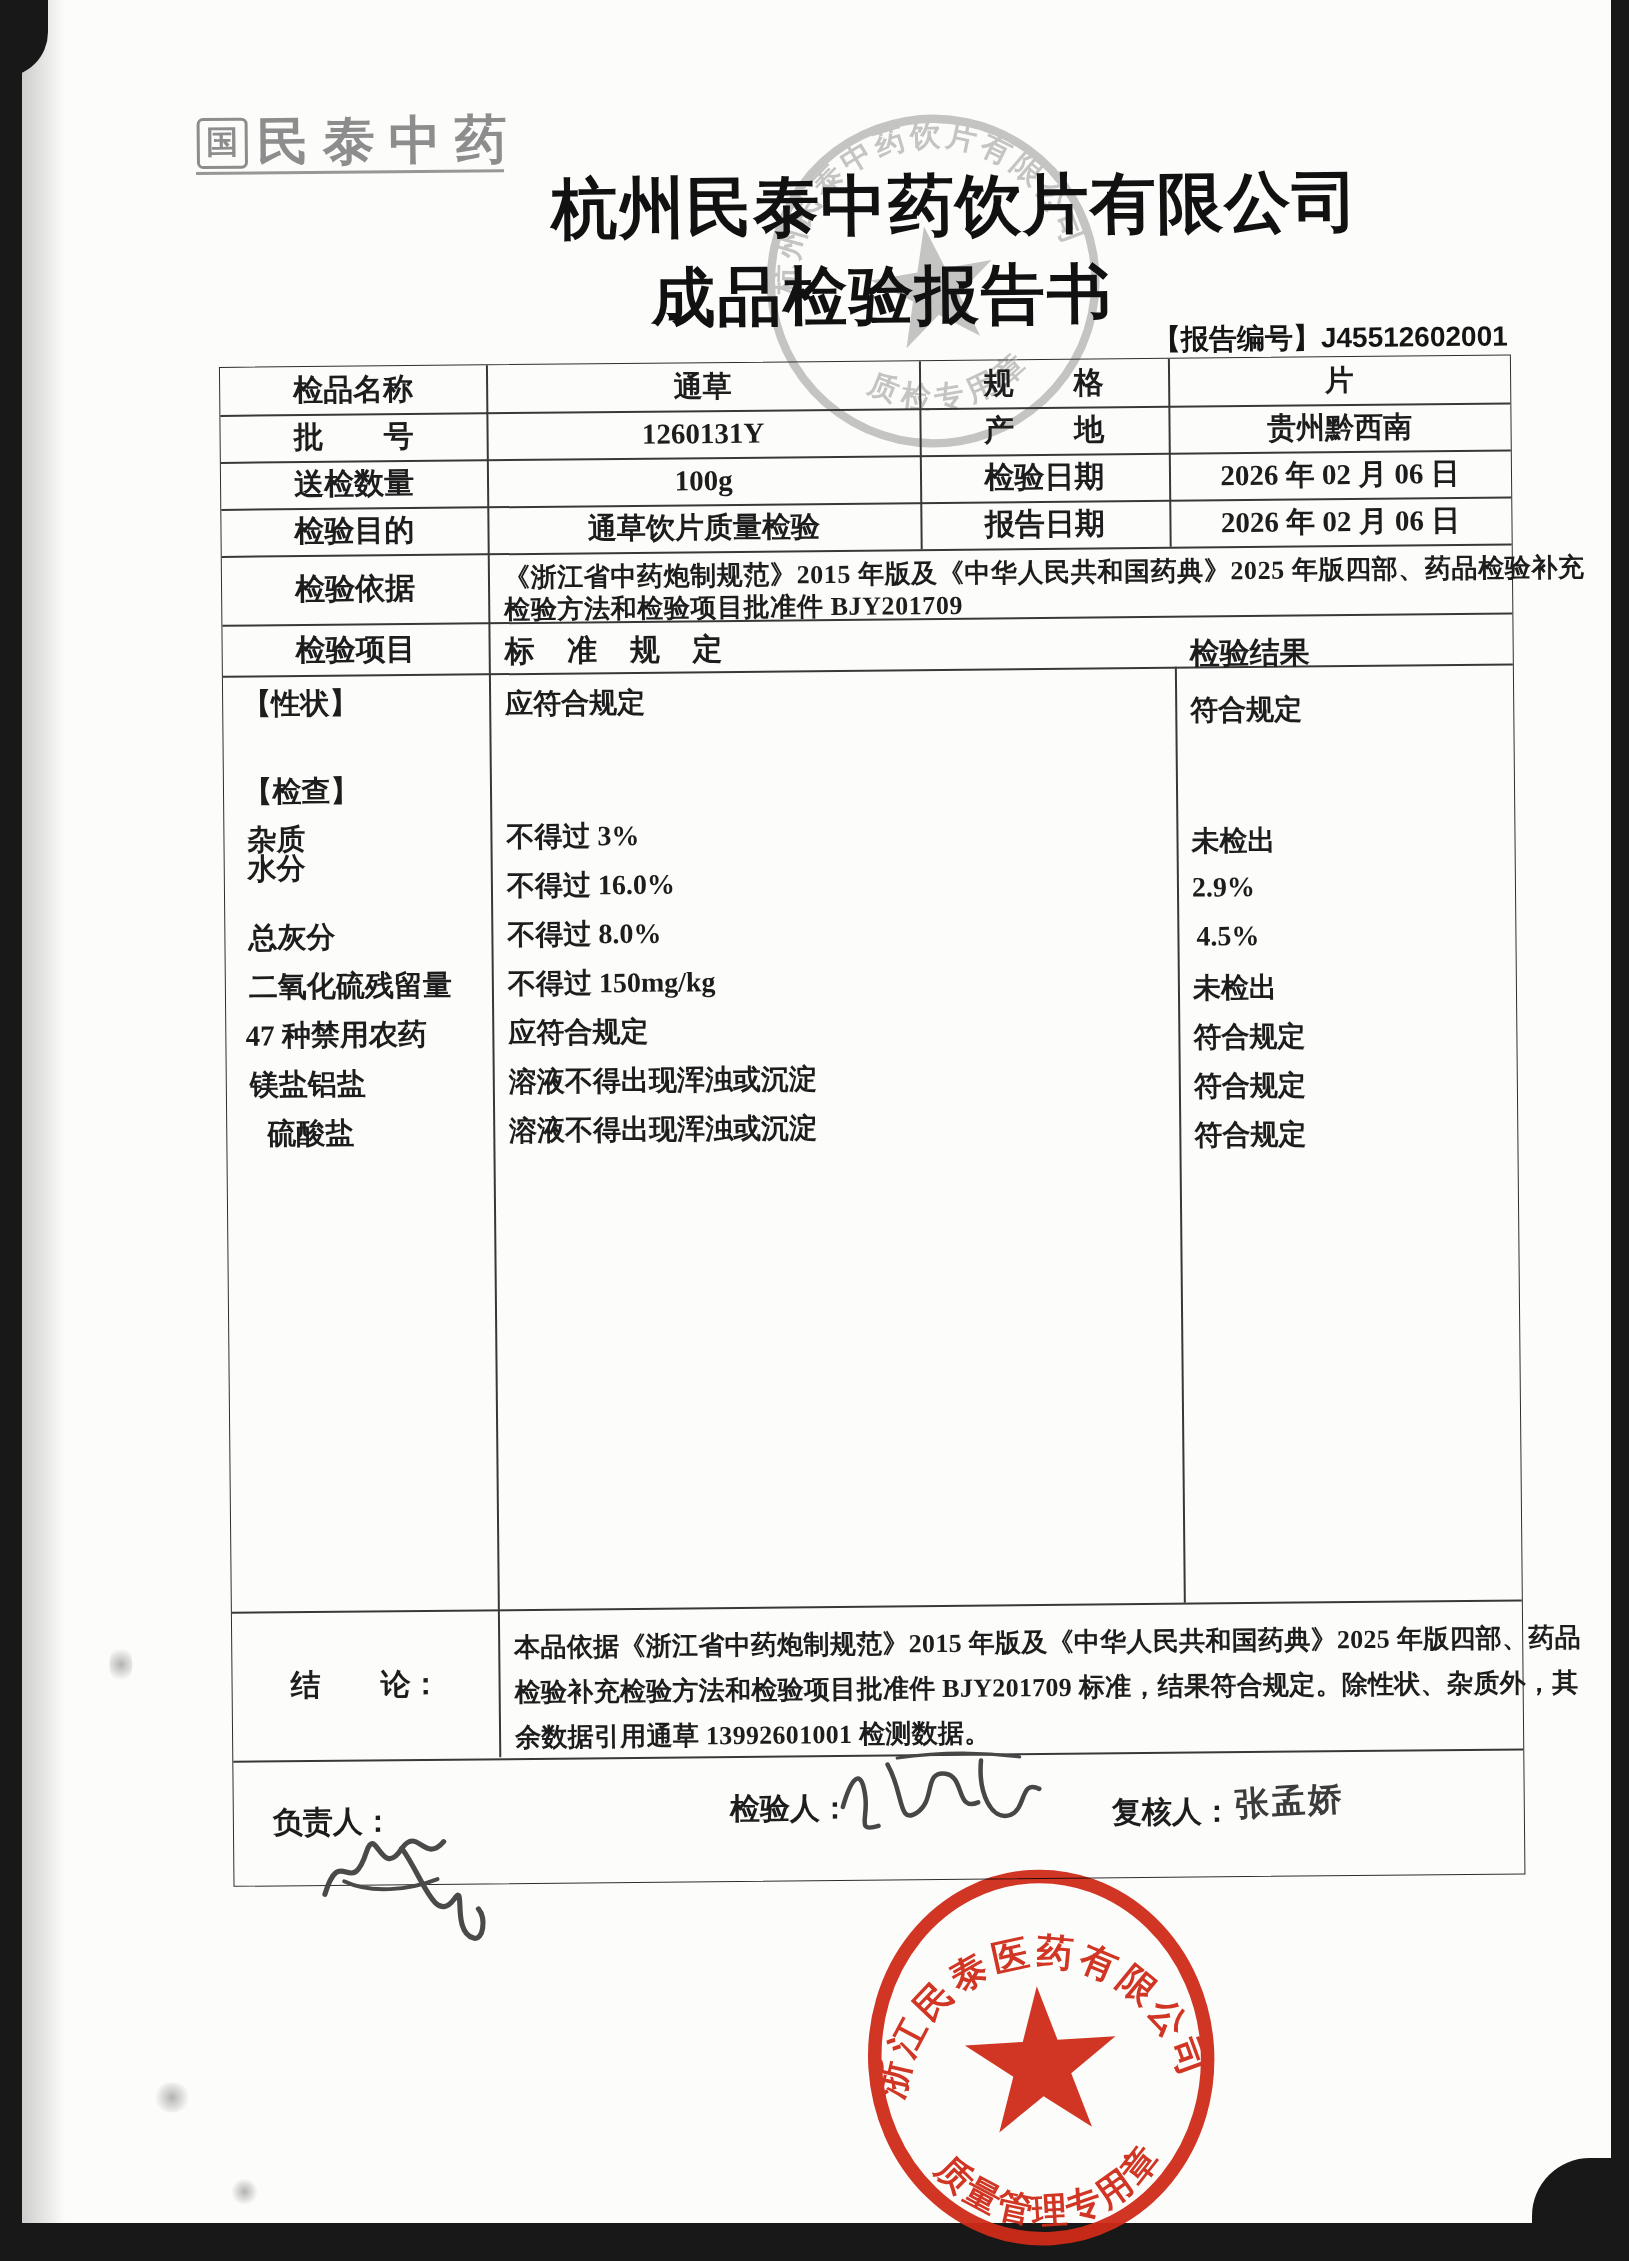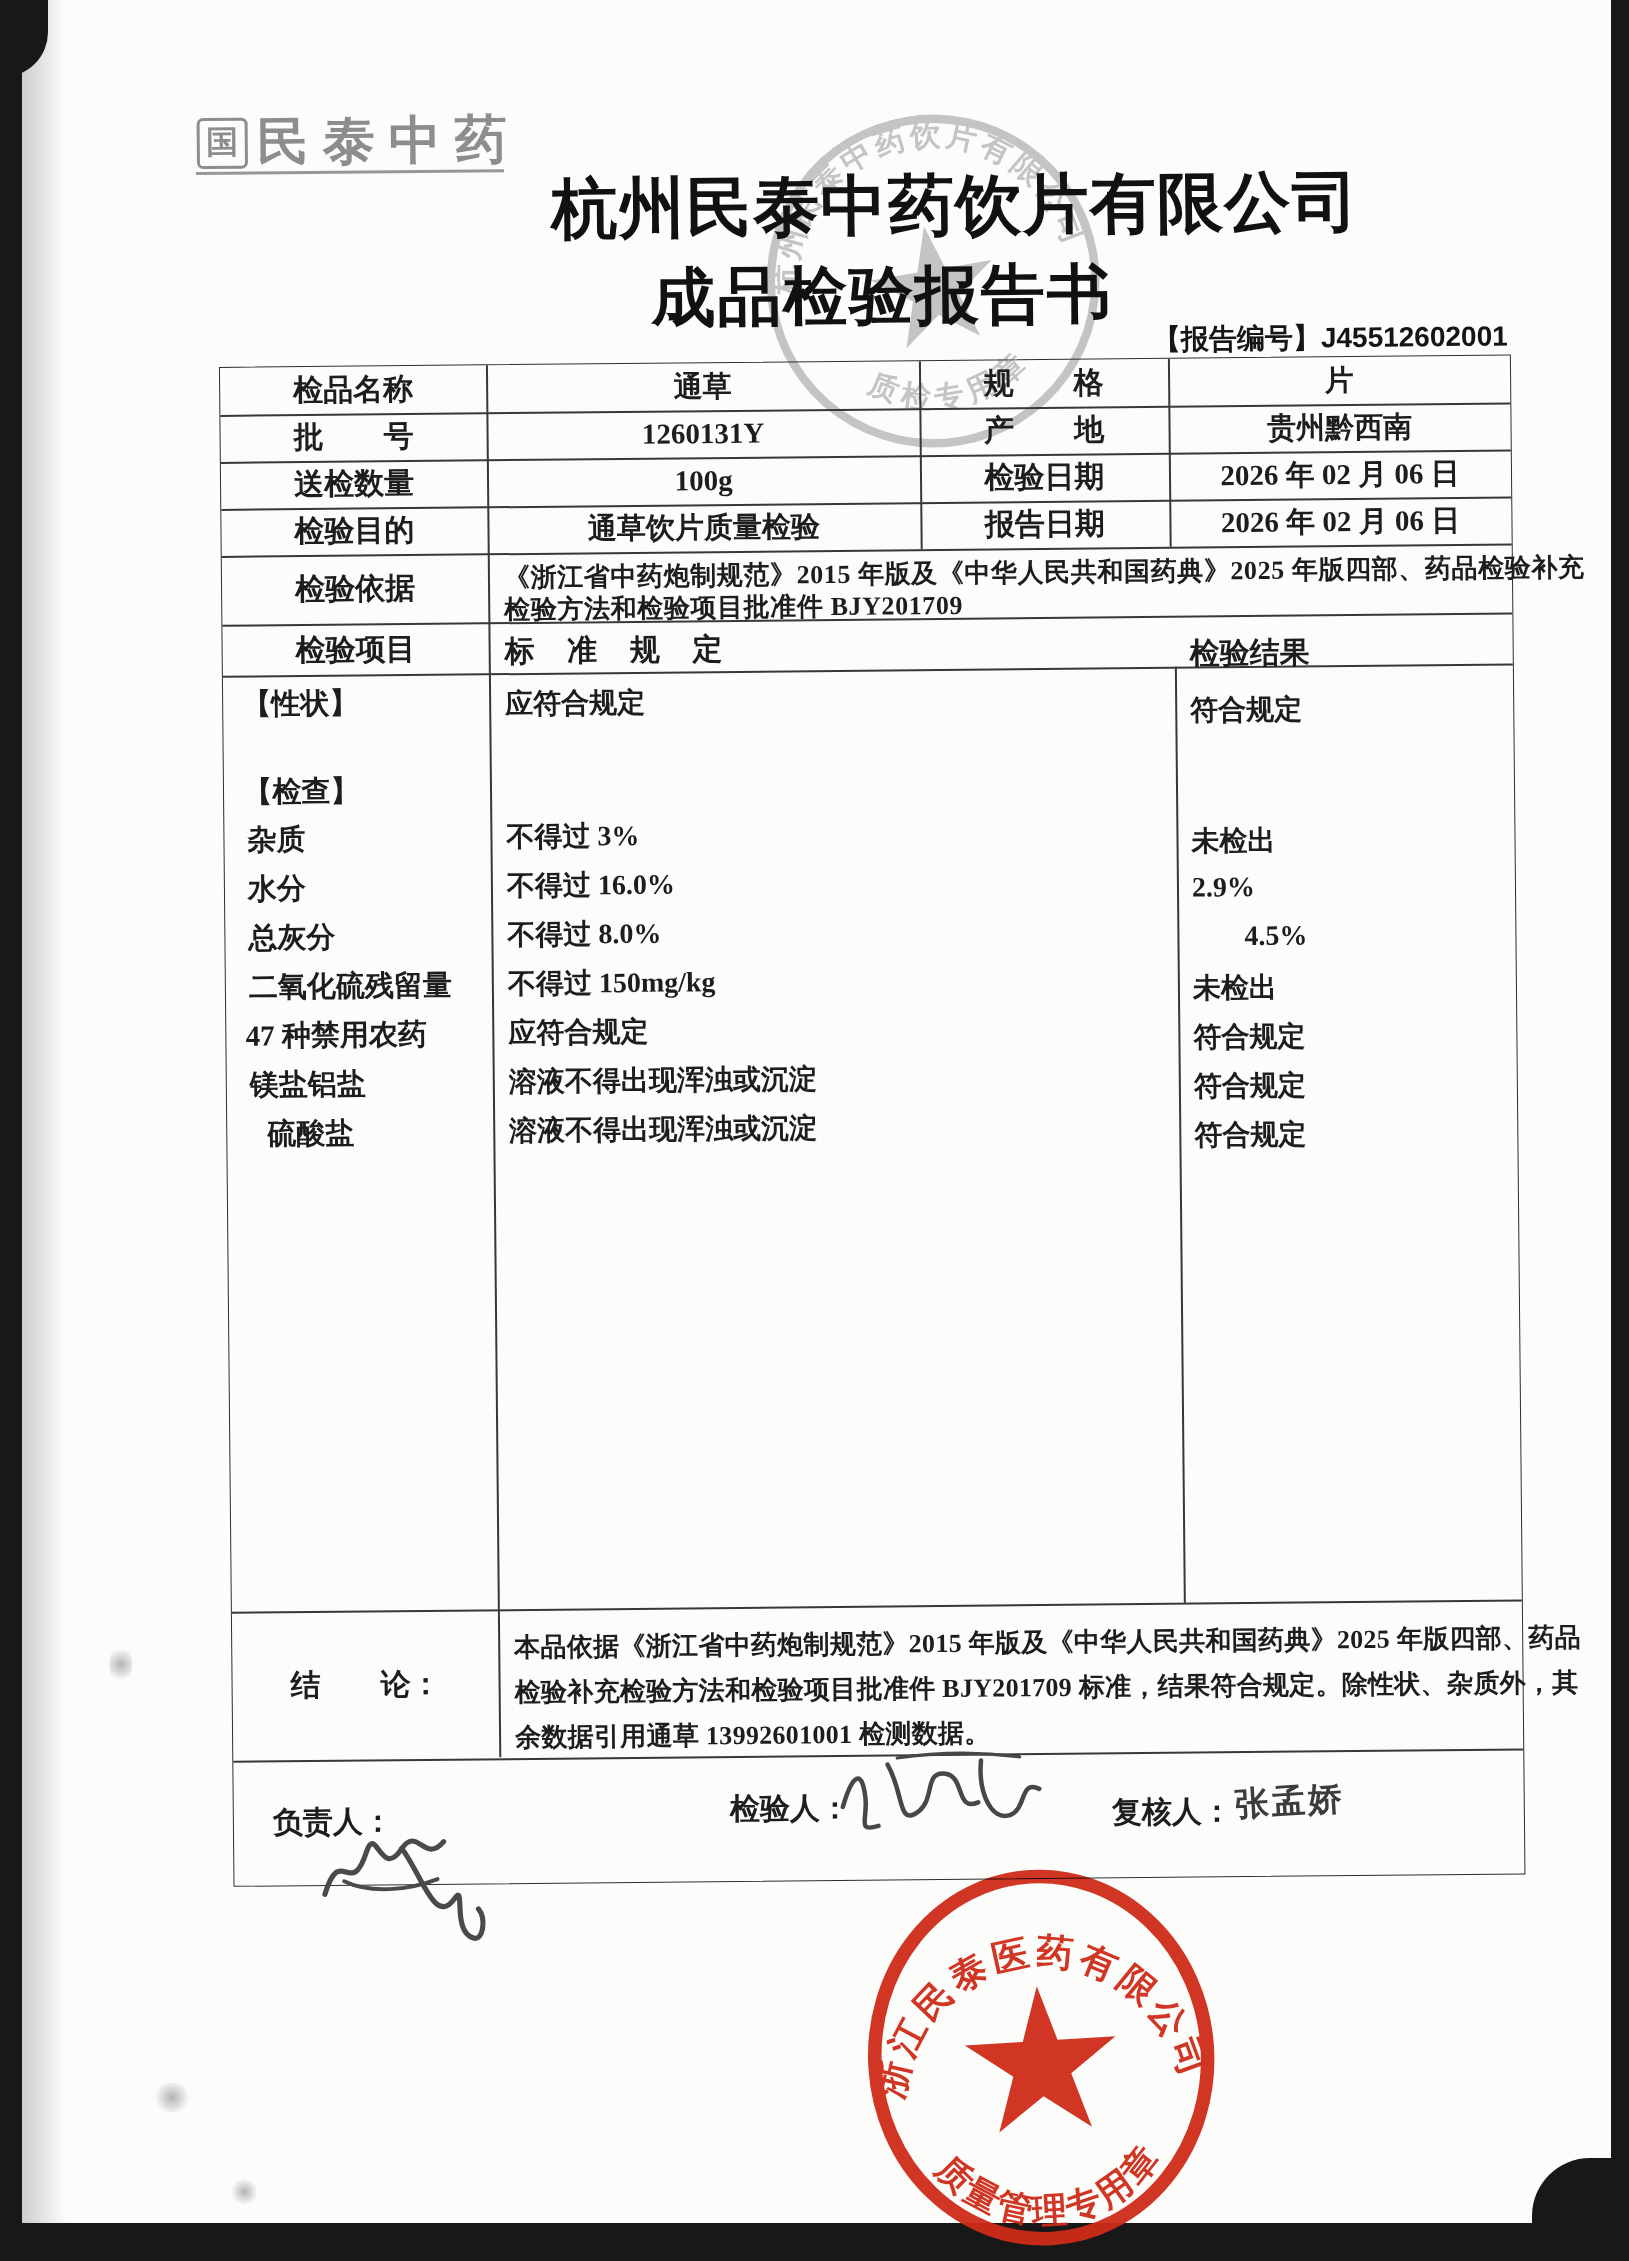--- a/index.html
+++ b/index.html
@@ -163,28 +163,28 @@
     <div class="txt item-res" style="left:967px;top:333px">符合规定</div>
 
     <div class="txt item-name" style="left:19.3px;top:405px">【检查】</div>
 
     <div>
       <div class="txt item-name" style="left:23px;top:453px">杂质</div>
       <div class="txt item-std" style="left:282px;top:453px">不得过 3%</div>
       <div class="txt item-res" style="left:967px;top:464px">未检出</div>
     </div>
     <div>
-      <div class="txt item-name" style="left:23px;top:502px">水分</div>
+      <div class="txt item-name" style="left:23px;top:482px">水分</div>
       <div class="txt item-std" style="left:282px;top:502px">不得过 16.0%</div>
       <div class="txt item-res" style="left:967px;top:513px">2.9%</div>
     </div>
     <div>
       <div class="txt item-name" style="left:23px;top:551px">总灰分</div>
       <div class="txt item-std" style="left:282px;top:551px">不得过 8.0%</div>
-      <div class="txt item-res" style="left:1019px;top:562px">4.5%</div>
+      <div class="txt item-res" style="left:971px;top:562px">4.5%</div>
     </div>
     <div>
       <div class="txt item-name" style="left:23px;top:600px">二氧化硫残留量</div>
       <div class="txt item-std" style="left:282px;top:600px">不得过 150mg/kg</div>
       <div class="txt item-res" style="left:967px;top:611px">未检出</div>
     </div>
     <div>
       <div class="txt item-name" style="left:19.3px;top:649px">47 种禁用农药</div>
       <div class="txt item-std" style="left:282px;top:649px">应符合规定</div>
       <div class="txt item-res" style="left:967px;top:660px">符合规定</div>

